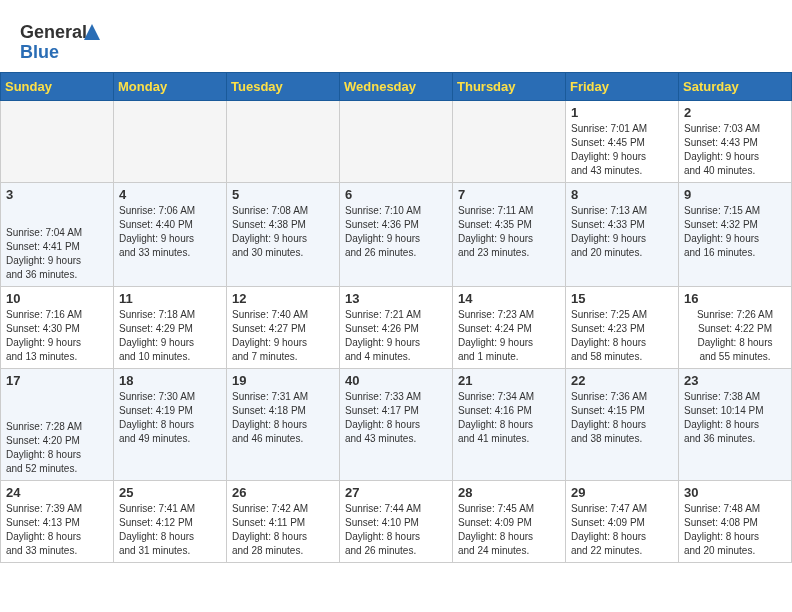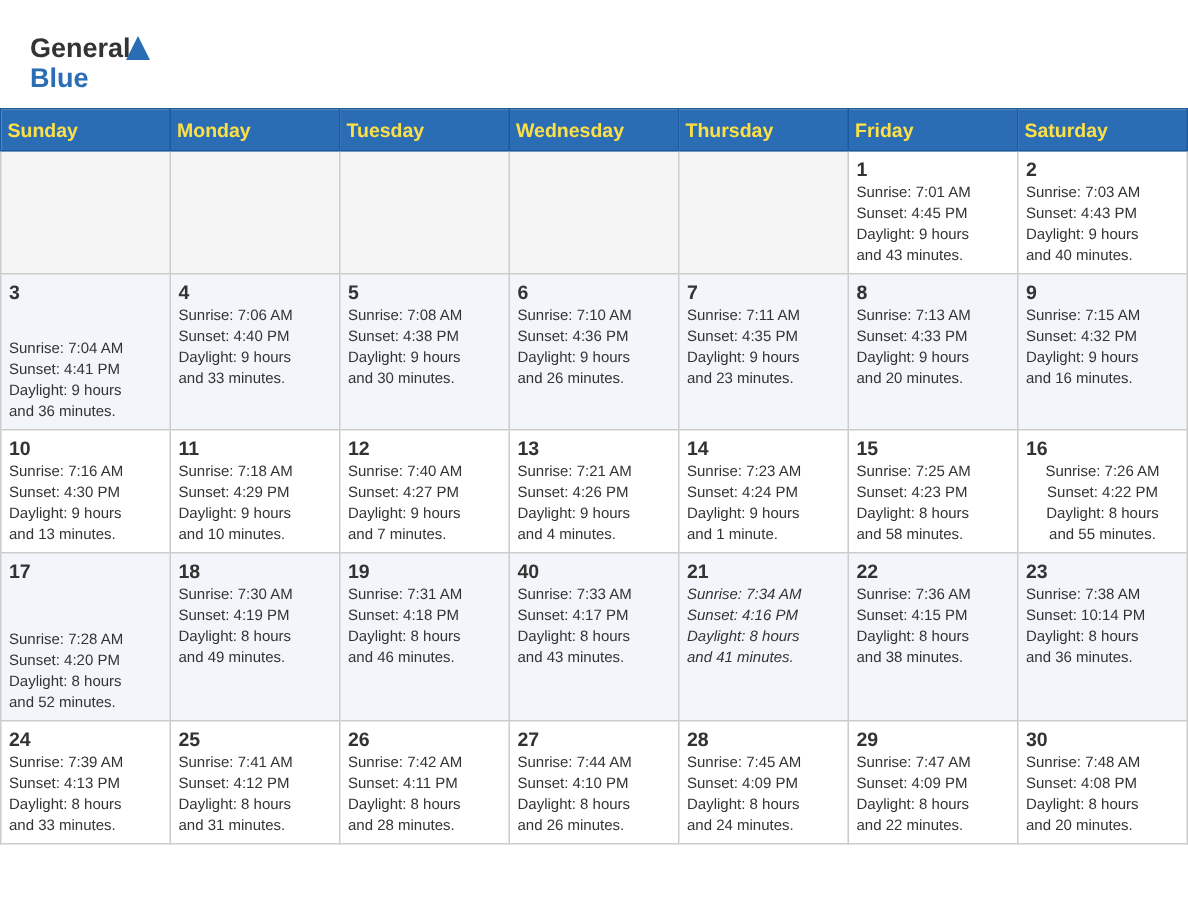--- a/index.html
+++ b/index.html
@@ -258,21 +258,21 @@
         </td>
         <td>
           <span class="day-num">40</span>
           <div class="day-info" style="white-space: pre-line;">Sunrise: 7:33 AM
 Sunset: 4:17 PM
 Daylight: 8 hours
 and 43 minutes.</div>
         </td>
         <td>
           <span class="day-num">21</span>
-          <div class="day-info" style="white-space: pre-line; font-style: italic;">Sunrise: 7:34 AM
+          <div class="day-info" style="white-space: pre-line;">Sunrise: 7:34 AM
 Sunset: 4:16 PM
 Daylight: 8 hours
 and 41 minutes.</div>
         </td>
         <td>
           <span class="day-num">22</span>
           <div class="day-info" style="white-space: pre-line;">Sunrise: 7:36 AM
 Sunset: 4:15 PM
 Daylight: 8 hours
 and 38 minutes.</div>

